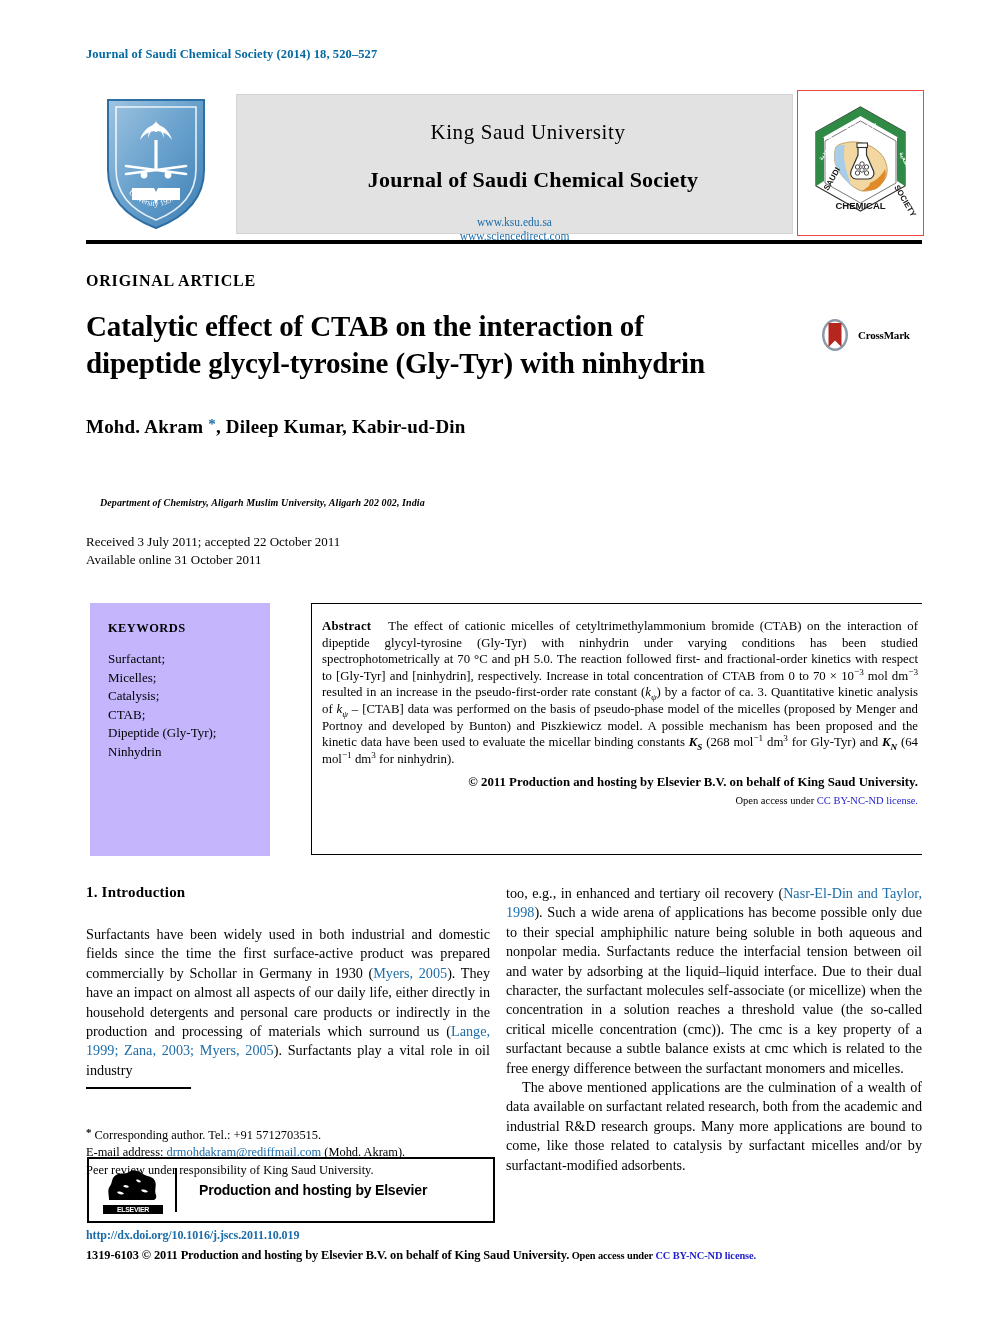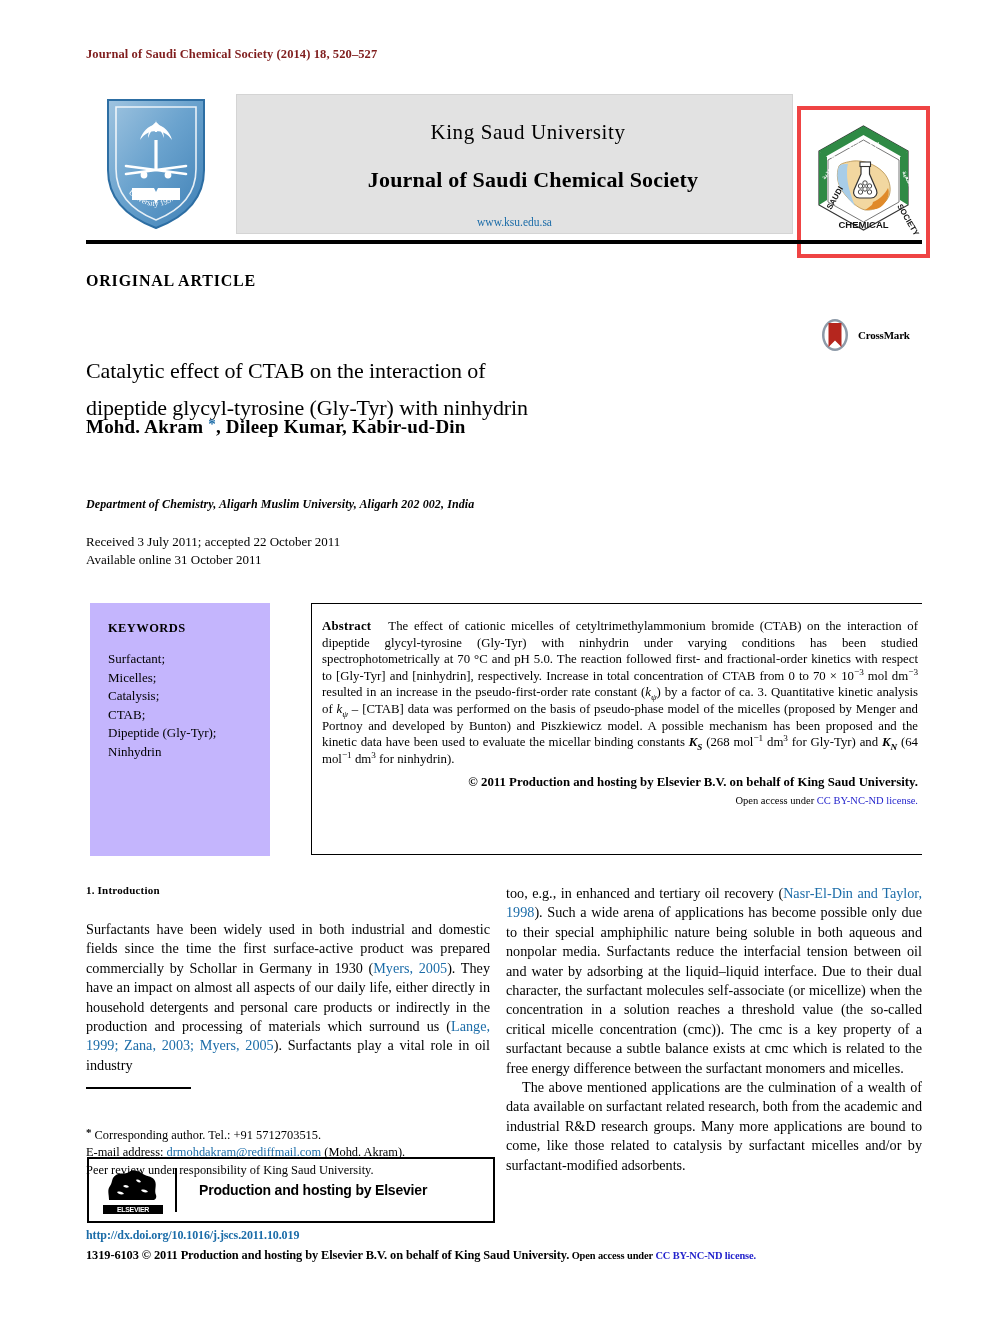--- a/index.html
+++ b/index.html
@@ -23,21 +23,21 @@
   }
 
   
   .running-head {
     position: absolute;
     left: 86px;
     top: 47px;
     font-family: "Liberation Serif", serif;
     font-size: 12.5px;
     font-weight: bold;
-    color: #7f1d1d;
+    color: #0369a1;
     letter-spacing: 0.1px;
   }
 
   
   .masthead {
     position: absolute;
     left: 86px;
     top: 88px;
     width: 836px;
     height: 148px;
@@ -92,46 +92,45 @@
   .urls {
     margin-top: 22px;
     font-size: 11.5px;
     line-height: 14px;
     color: #1b6ca8;
   }
   .urls a { color: #1b6ca8; text-decoration: none; }
   .scs-logo-box {
     position: absolute;
     left: 711px;
-    top: 18px;
+    top: 2px;
     width: 125px;
     height: 144px;
-    border: 4px solid #ef4444;
+    border: 1px solid #ef4444;
     background: #ffffff;
   }
 
   
   .article-type {
     position: absolute;
     left: 86px;
     top: 272px;
     font-size: 16px;
     font-weight: bold;
     letter-spacing: 0.8px;
   }
   .article-title {
     position: absolute;
     left: 86px;
     top: 308px;
     width: 700px;
-    font-size: 22px;
-    font-weight: normal;
+    font-size: 29px;
+    font-weight: bold;
     line-height: 37px;
     letter-spacing: -0.1px;
-    margin-top: 44px;
   }
   .crossmark {
     position: absolute;
     left: 818px;
     top: 315px;
     width: 104px;
     height: 40px;
     display: flex;
     align-items: center;
     gap: 6px;
@@ -145,23 +144,23 @@
     position: absolute;
     left: 86px;
     top: 416px;
     font-size: 19px;
     font-weight: bold;
     letter-spacing: 0.2px;
   }
   .authors .star { color: #1b6ca8; font-size: 15px; vertical-align: 4px; }
   .affiliation {
     position: absolute;
-    left: 86px;
+    left: 100px;
     top: 497px;
-    font-size: 12px;
+    font-size: 10px;
     font-style: italic;
     font-weight: bold;
     letter-spacing: 0.1px;
   }
   .history {
     position: absolute;
     left: 86px;
     top: 533px;
     font-size: 13px;
     line-height: 17.5px;
@@ -242,21 +241,21 @@
     top: 884px;
     width: 404px;
   }
   .col-right {
     position: absolute;
     left: 506px;
     top: 884px;
     width: 416px;
   }
   h2.section {
-    font-size: 11px;
+    font-size: 15px;
     font-weight: bold;
     margin: 0 0 24px 0;
     letter-spacing: 0.2px;
   }
   p.body {
     margin: 0;
     font-size: 14.2px;
     line-height: 19.4px;
     text-align: justify;
   }
@@ -397,20 +396,21 @@
           <textPath href="#arcPath" startOffset="14%">University 1957</textPath>
         </text>
       </svg>
     </div>
 
     <div class="center-box">
       <div class="ksu-title">King Saud University</div>
       <div class="journal-title">Journal of Saudi Chemical Society</div>
       <div class="urls">
         <div><a href="#">www.ksu.edu.sa</a></div>
+        <div><a href="#">www.sciencedirect.com</a></div>
       </div>
     </div>
 
     <div class="scs-logo-box">
       <svg viewBox="0 0 125 144" width="125" height="144">
 
         <polygon points="62.5,16 107,41 107,95 62.5,120 18,95 18,41" fill="#ffffff" stroke="#333333" stroke-width="1.2"></polygon>
 
         <path d="M62.5,16 L107,41 L101,47 L62.5,25 L24,47 L18,41 Z" fill="#2f8a45"></path>
         <path d="M107,41 L107,95 L99,90 L99,47 Z" fill="#2f8a45"></path>

